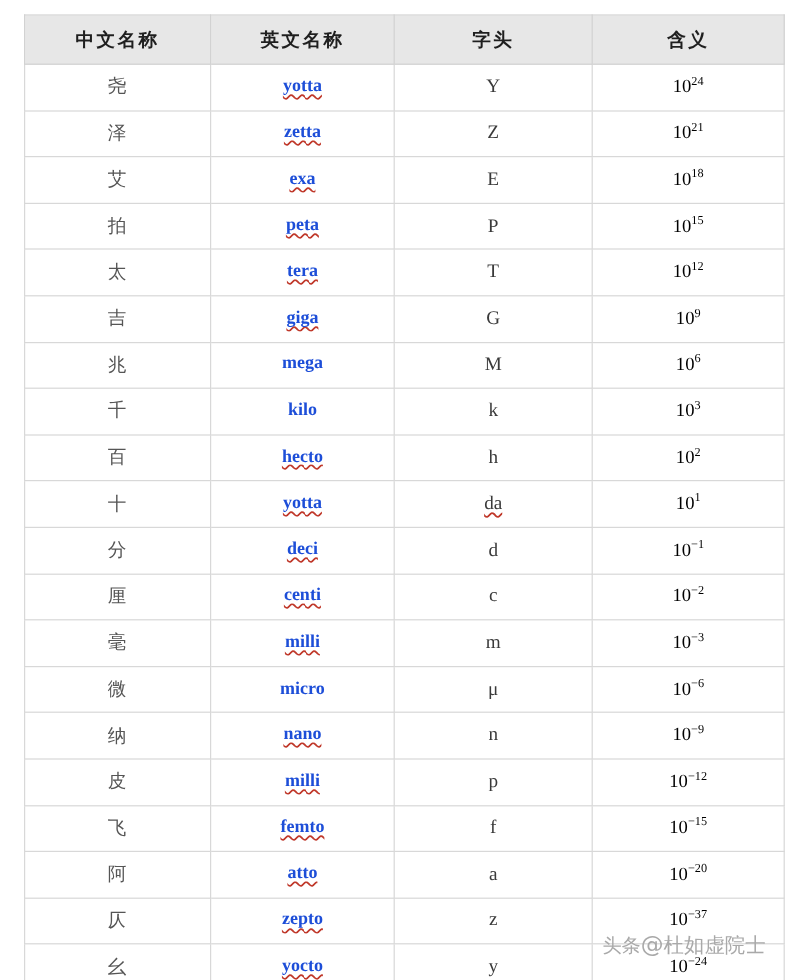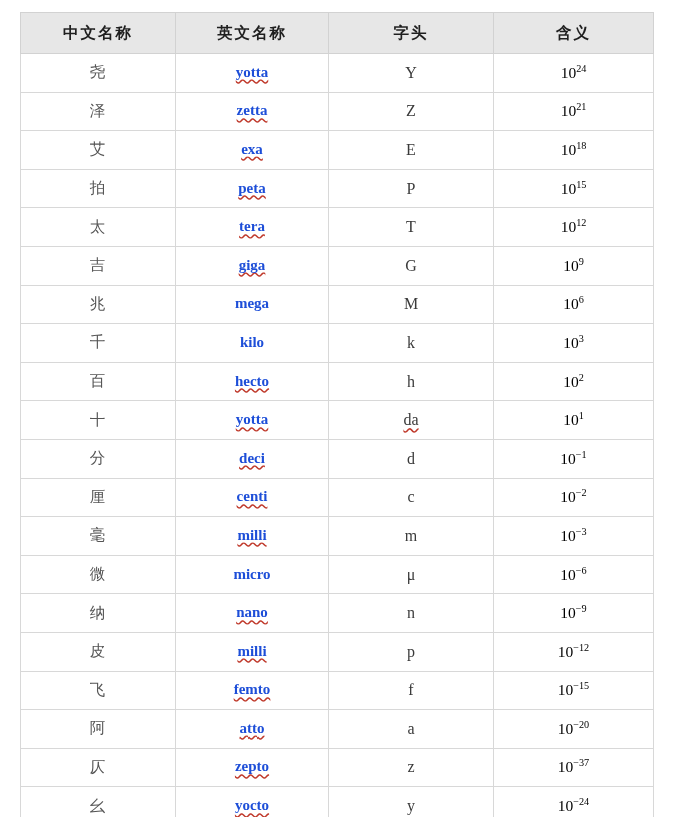--- a/index.html
+++ b/index.html
@@ -265,14 +265,17 @@
         </tr>
         <tr>
           <td><span class="cn-name">幺</span></td>
           <td><span class="en-name misspelled">yocto</span></td>
           <td><span class="sym">y</span></td>
           <td><span class="val"><span>10</span><sup>−24</sup></span></td>
         </tr>
       </tbody>
   </table>
 
+  <div id="watermark">
+    <span class="wm-tag">头条</span><span class="wm-at">@</span><span class="wm-acct">杜如虚院士</span>
+  </div>
 
 </div>
 
 </body></html>

